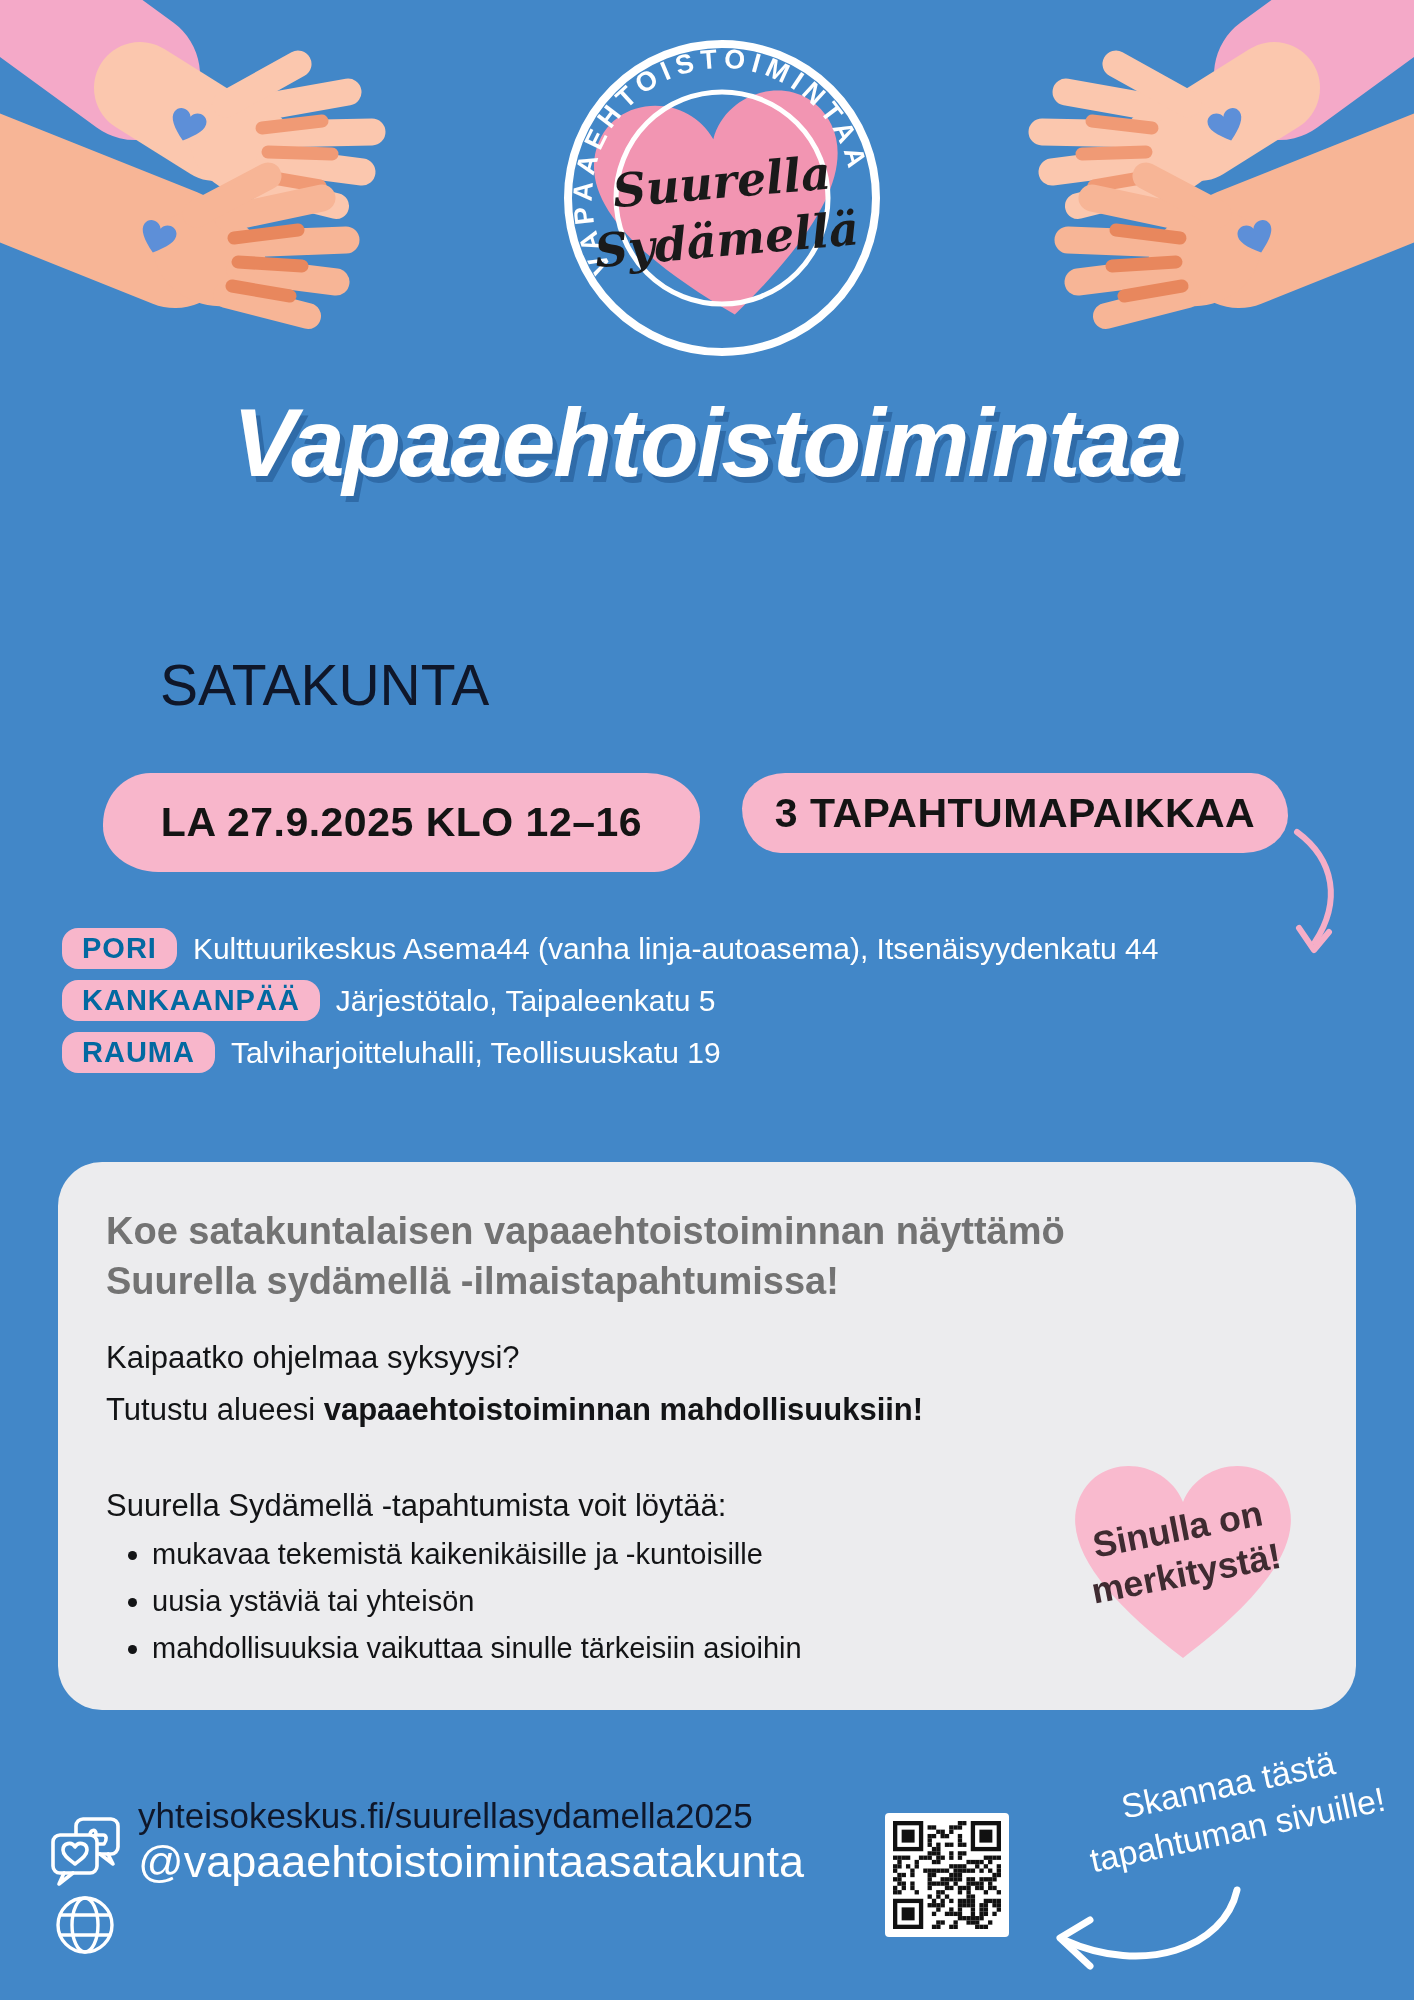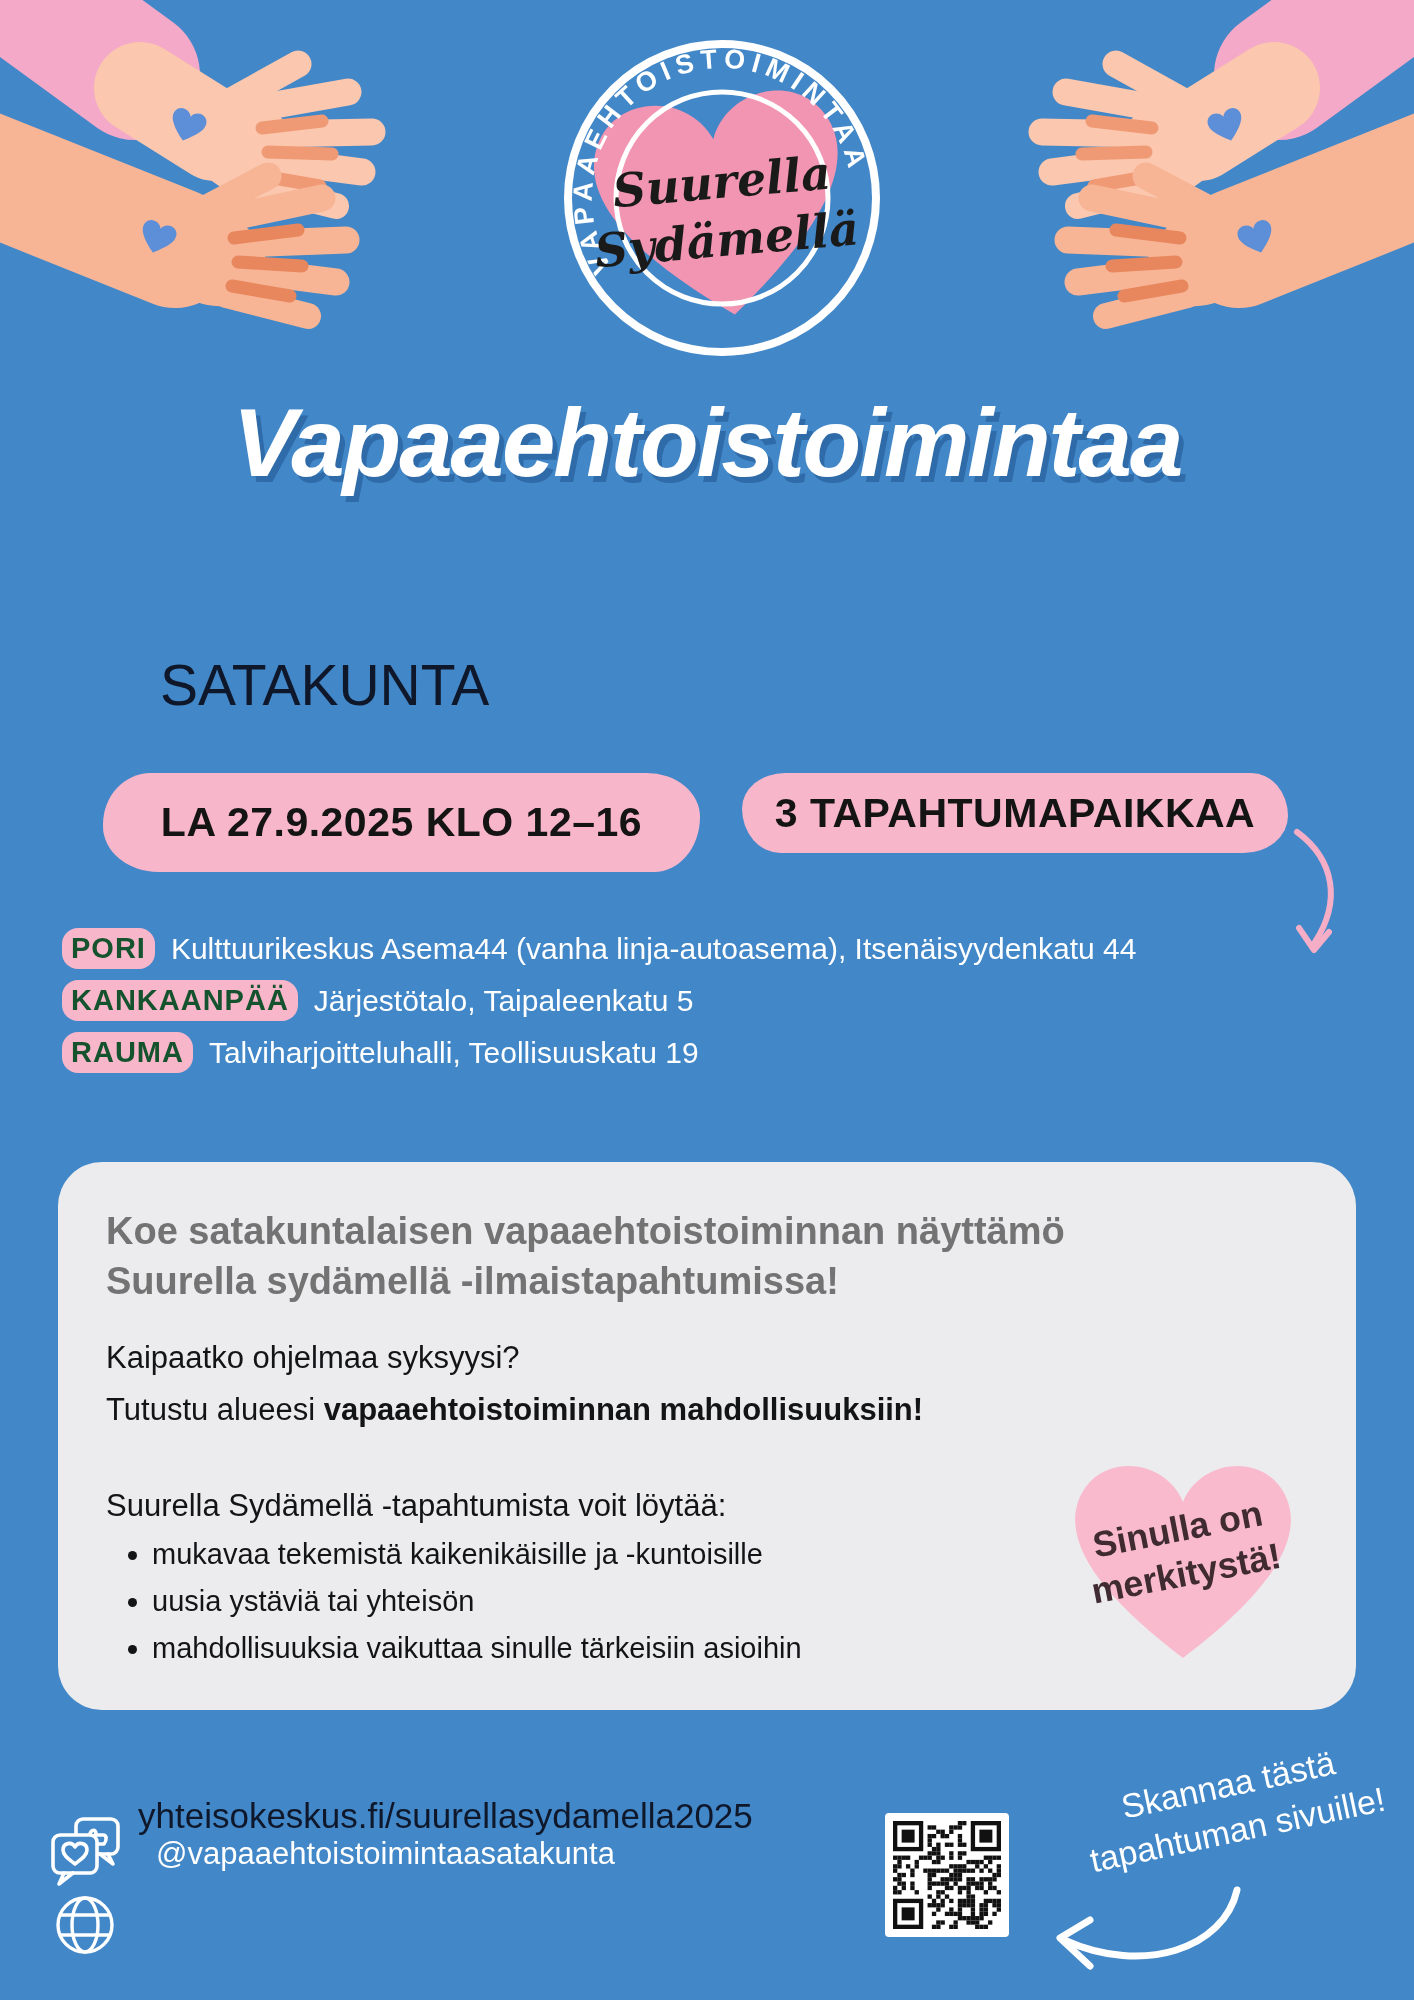--- a/index.html
+++ b/index.html
@@ -32,37 +32,37 @@
   }
   .badge-date{left:103px;top:773px;width:597px;height:99px;
     border-radius:50px 56px 48px 58px / 54px 46px 58px 48px;}
   .badge-places{left:742px;top:773px;width:546px;height:80px;
     border-radius:56px 48px 58px 50px / 46px 56px 48px 58px;}
   .pink-arrow{left:1283px;top:826px;width:70px;height:140px;}
   
   .loc-row{left:62px;display:flex;align-items:center;gap:16px;color:#fff;
     font-size:30px;white-space:nowrap;}
   .loc-row.r0{top:928px;} .loc-row.r1{top:980px;} .loc-row.r2{top:1032px;}
-  .loc-label{background:#f8b6cb;color:#14532d;font-weight:bold;font-size:29px;
-    letter-spacing:1px;padding:4px 9px;border-radius:16px;}
+  .loc-label{background:#f8b6cb;color:#0369a1;font-weight:bold;font-size:29px;
+    letter-spacing:1px;padding:4px 20px;border-radius:16px;}
   
   .info-box{left:58px;top:1162px;width:1298px;height:548px;background:#ececee;
     border-radius:44px;color:#131416;}
   .info-heading{left:48px;top:44px;width:1070px;color:#737373;font-size:38px;
     font-weight:bold;line-height:1.32;}
   .info-q{left:48px;top:178px;font-size:31px;}
   .info-intro{left:48px;top:230px;font-size:31px;}
   .info-list-intro{left:48px;top:326px;font-size:31px;}
   .info-bullets{left:48px;top:362px;margin:0;padding-left:46px;font-size:29px;}
   .info-bullets li{margin-top:14px;}
   .heart-box{left:975px;top:252px;width:300px;height:272px;}
   
   .social-icon{left:50px;top:1816px;width:72px;height:74px;}
   .globe-icon{left:54px;top:1894px;width:62px;height:62px;}
-  .social-handle{left:156px;top:1836px;color:#fff;font-size:31px;white-space:nowrap;}
+  .social-handle{left:138px;top:1836px;color:#fff;font-size:45px;white-space:nowrap;}
   .website{left:138px;top:1796px;color:#0f172a;font-size:35px;white-space:nowrap;}
   .qr-wrap{left:885px;top:1813px;width:124px;height:124px;background:#fff;border-radius:4px;}
   .qr-caption{left:1028px;top:1762px;width:410px;color:#fff;font-size:34px;
     text-align:center;transform:rotate(-12deg);line-height:1.35;}
   .white-arrow{left:1032px;top:1878px;width:220px;height:110px;}
 </style>
 </head>
 <body>
 
 <div class="poster">

